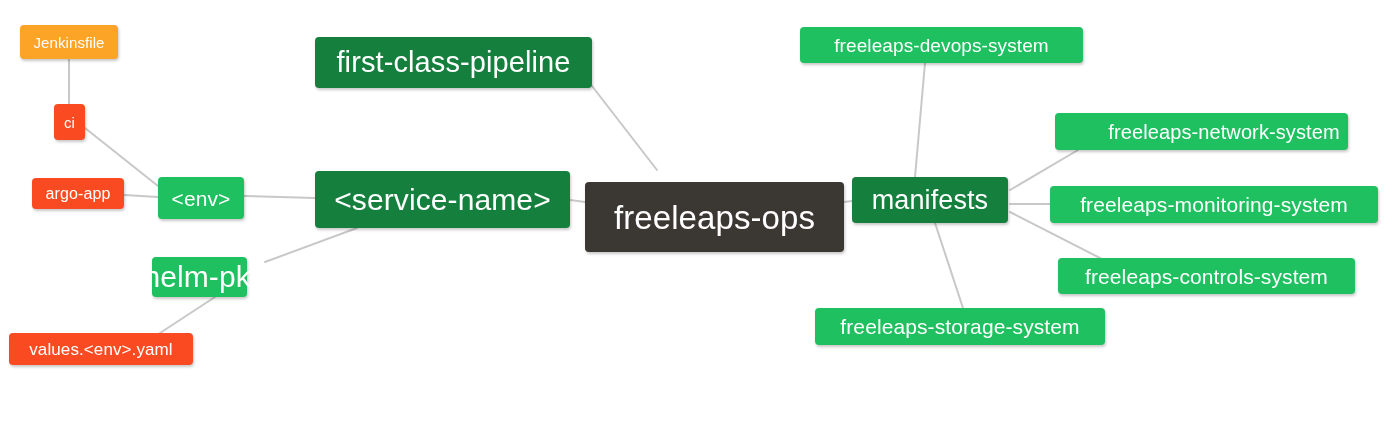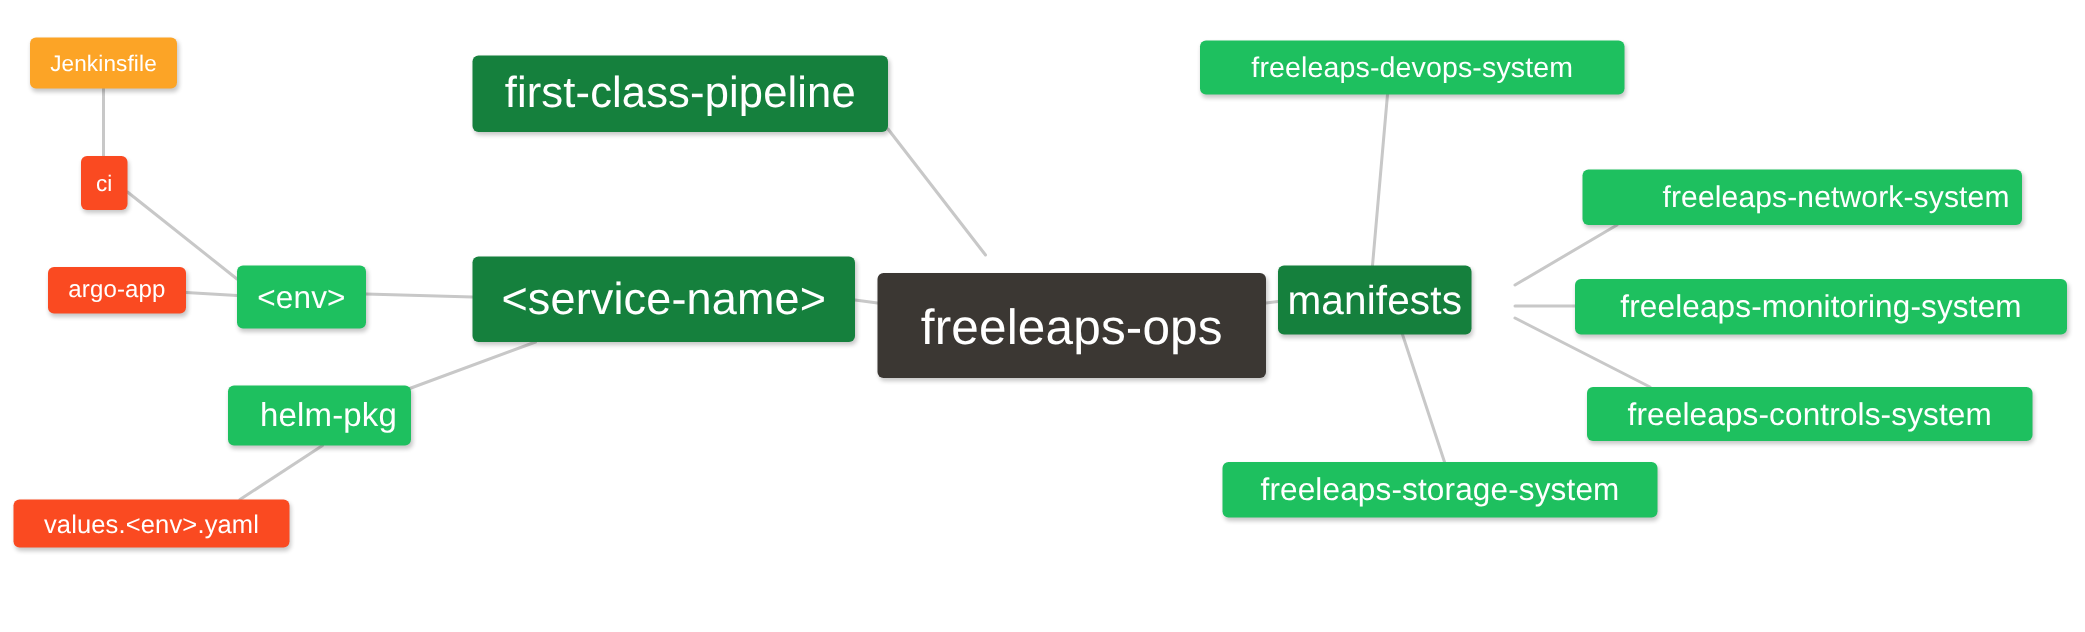--- a/index.html
+++ b/index.html
@@ -61,25 +61,25 @@
       <line x1="1010" y1="190" x2="1078" y2="150" stroke="#c8c8c8" stroke-width="2" stroke-linecap="round"></line>
       <line x1="1010" y1="204" x2="1050" y2="204" stroke="#c8c8c8" stroke-width="2" stroke-linecap="round"></line>
       <line x1="1010" y1="212" x2="1100" y2="258" stroke="#c8c8c8" stroke-width="2" stroke-linecap="round"></line>
       <line x1="935" y1="223" x2="963" y2="308" stroke="#c8c8c8" stroke-width="2" stroke-linecap="round"></line>
     </svg>
   <div id="node-layer">
       <div class="node n-orange" style="left: 20px; top: 25px; width: 98px; height: 34px; font-size: 15px;">Jenkinsfile</div>
       <div class="node n-red" style="left: 54px; top: 104px; width: 31px; height: 36px; font-size: 15px;">ci</div>
       <div class="node n-red" style="left: 32px; top: 178px; width: 92px; height: 31px; font-size: 16px;">argo-app</div>
       <div class="node n-green" style="left: 158px; top: 177px; width: 86px; height: 42px; font-size: 21px;">&lt;env&gt;</div>
-      <div class="node n-green" style="left: 152px; top: 257px; width: 122px; height: 40px; font-size: 22px; padding-left: 12px;">helm-pkg</div>
+      <div class="node n-green" style="left: 152px; top: 257px; width: 95px; height: 40px; font-size: 30px; padding-left: 12px;">helm-pkg</div>
       <div class="node n-red" style="left: 9px; top: 333px; width: 184px; height: 32px; font-size: 17px;">values.&lt;env&gt;.yaml</div>
       <div class="node n-blue" style="left: 315px; top: 37px; width: 277px; height: 51px; font-size: 29px;">first-class-pipeline</div>
       <div class="node n-blue" style="left: 315px; top: 171px; width: 255px; height: 57px; font-size: 30px;">&lt;service-name&gt;</div>
       <div class="node n-root" style="left: 585px; top: 170px; width: 259px; height: 70px; font-size: 33px;">freeleaps-ops</div>
-      <div class="node n-blue" style="left: 852px; top: 177px; width: 129px; height: 46px; font-size: 27px;">manifests</div>
+      <div class="node n-blue" style="left: 852px; top: 177px; width: 156px; height: 46px; font-size: 27px;">manifests</div>
       <div class="node n-green" style="left: 800px; top: 27px; width: 283px; height: 36px; font-size: 19px;">freeleaps-devops-system</div>
       <div class="node n-green" style="left: 1055px; top: 113px; width: 293px; height: 37px; font-size: 20px; padding-left: 45px;">freeleaps-network-system</div>
       <div class="node n-green" style="left: 1050px; top: 186px; width: 328px; height: 37px; font-size: 21px;">freeleaps-monitoring-system</div>
       <div class="node n-green" style="left: 1058px; top: 258px; width: 297px; height: 36px; font-size: 21px;">freeleaps-controls-system</div>
       <div class="node n-green" style="left: 815px; top: 308px; width: 290px; height: 37px; font-size: 21px;">freeleaps-storage-system</div>
     </div>
 </div>
 
 </body></html>

